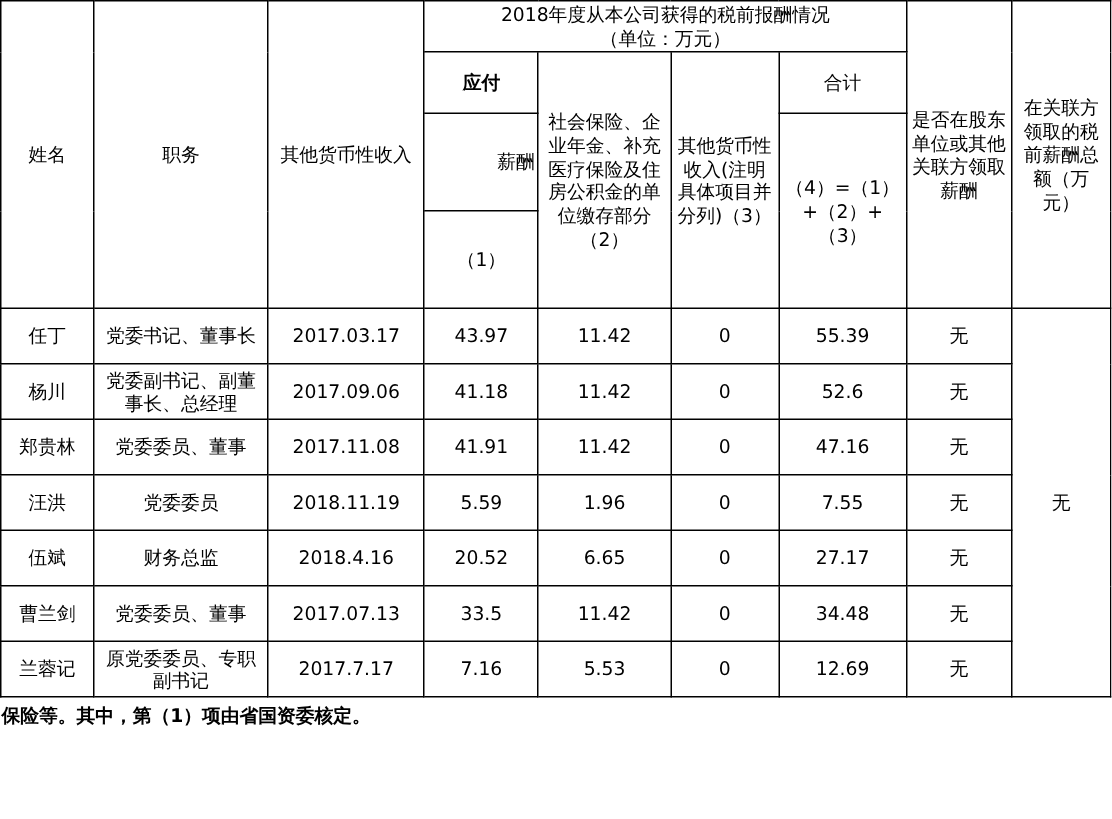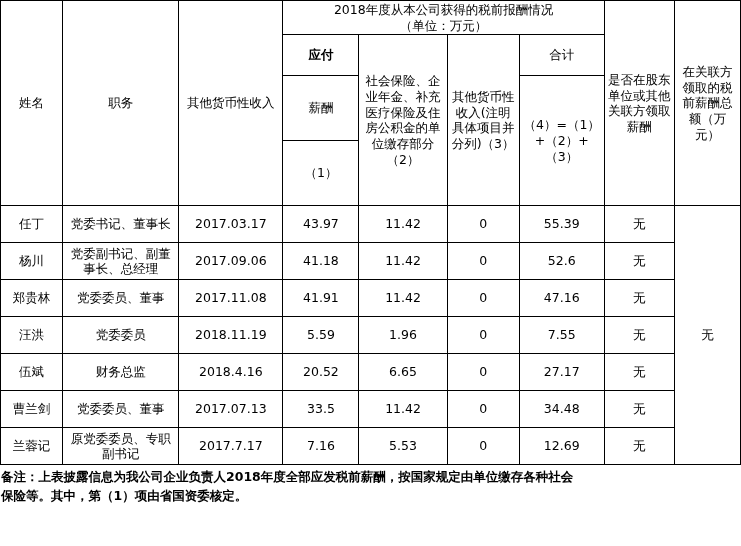--- a/index.html
+++ b/index.html
@@ -114,21 +114,21 @@
         <td rowspan="4" class="vert-head">在关联方领取的税前薪酬总额（万元）</td>
       </tr>
 
       <tr>
         <td class="vert-head" style="height:38px;font-weight:bold;">应付</td>
         <td rowspan="3" class="vert-head">社会保险、企业年金、补充医疗保险及住房公积金的单位缴存部分（2）</td>
         <td rowspan="3" class="vert-head">其他货币性收入(注明具体项目并分列)（3）</td>
         <td class="vert-head" style="height:38px;">合计</td>
       </tr>
       <tr>
-        <td class="vert-head" style="height:62px;">薪酬</td>
+        <td class="vert-head" style="height:62px;text-align:right;">薪酬</td>
         <td rowspan="2" class="vert-head">（4）=（1）+（2）+（3）</td>
       </tr>
       <tr>
         <td class="vert-head" style="height:62px;">（1）</td>
       </tr>
 
       <tr class="data-row">
         <td class="cell-name">任丁</td>
         <td class="cell-post">党委书记、董事长</td>
         <td class="cell-date">2017.03.17</td>
@@ -196,17 +196,16 @@
         <td class="cell-num">7.16</td>
         <td class="cell-num">5.53</td>
         <td class="cell-num">0</td>
         <td class="cell-num">12.69</td>
         <td class="cell-flag">无</td>
       </tr>
     </tbody>
   </table>
 
   <div class="note">
-    <div>备注：上表披露信息为我公司企业负责人2018年度全部应发税前薪酬，按国家规定由单位缴存各种社会</div>
     <div>保险等。其中，第（1）项由省国资委核定。</div>
   </div>
 
 </div>
 
 </body></html>

